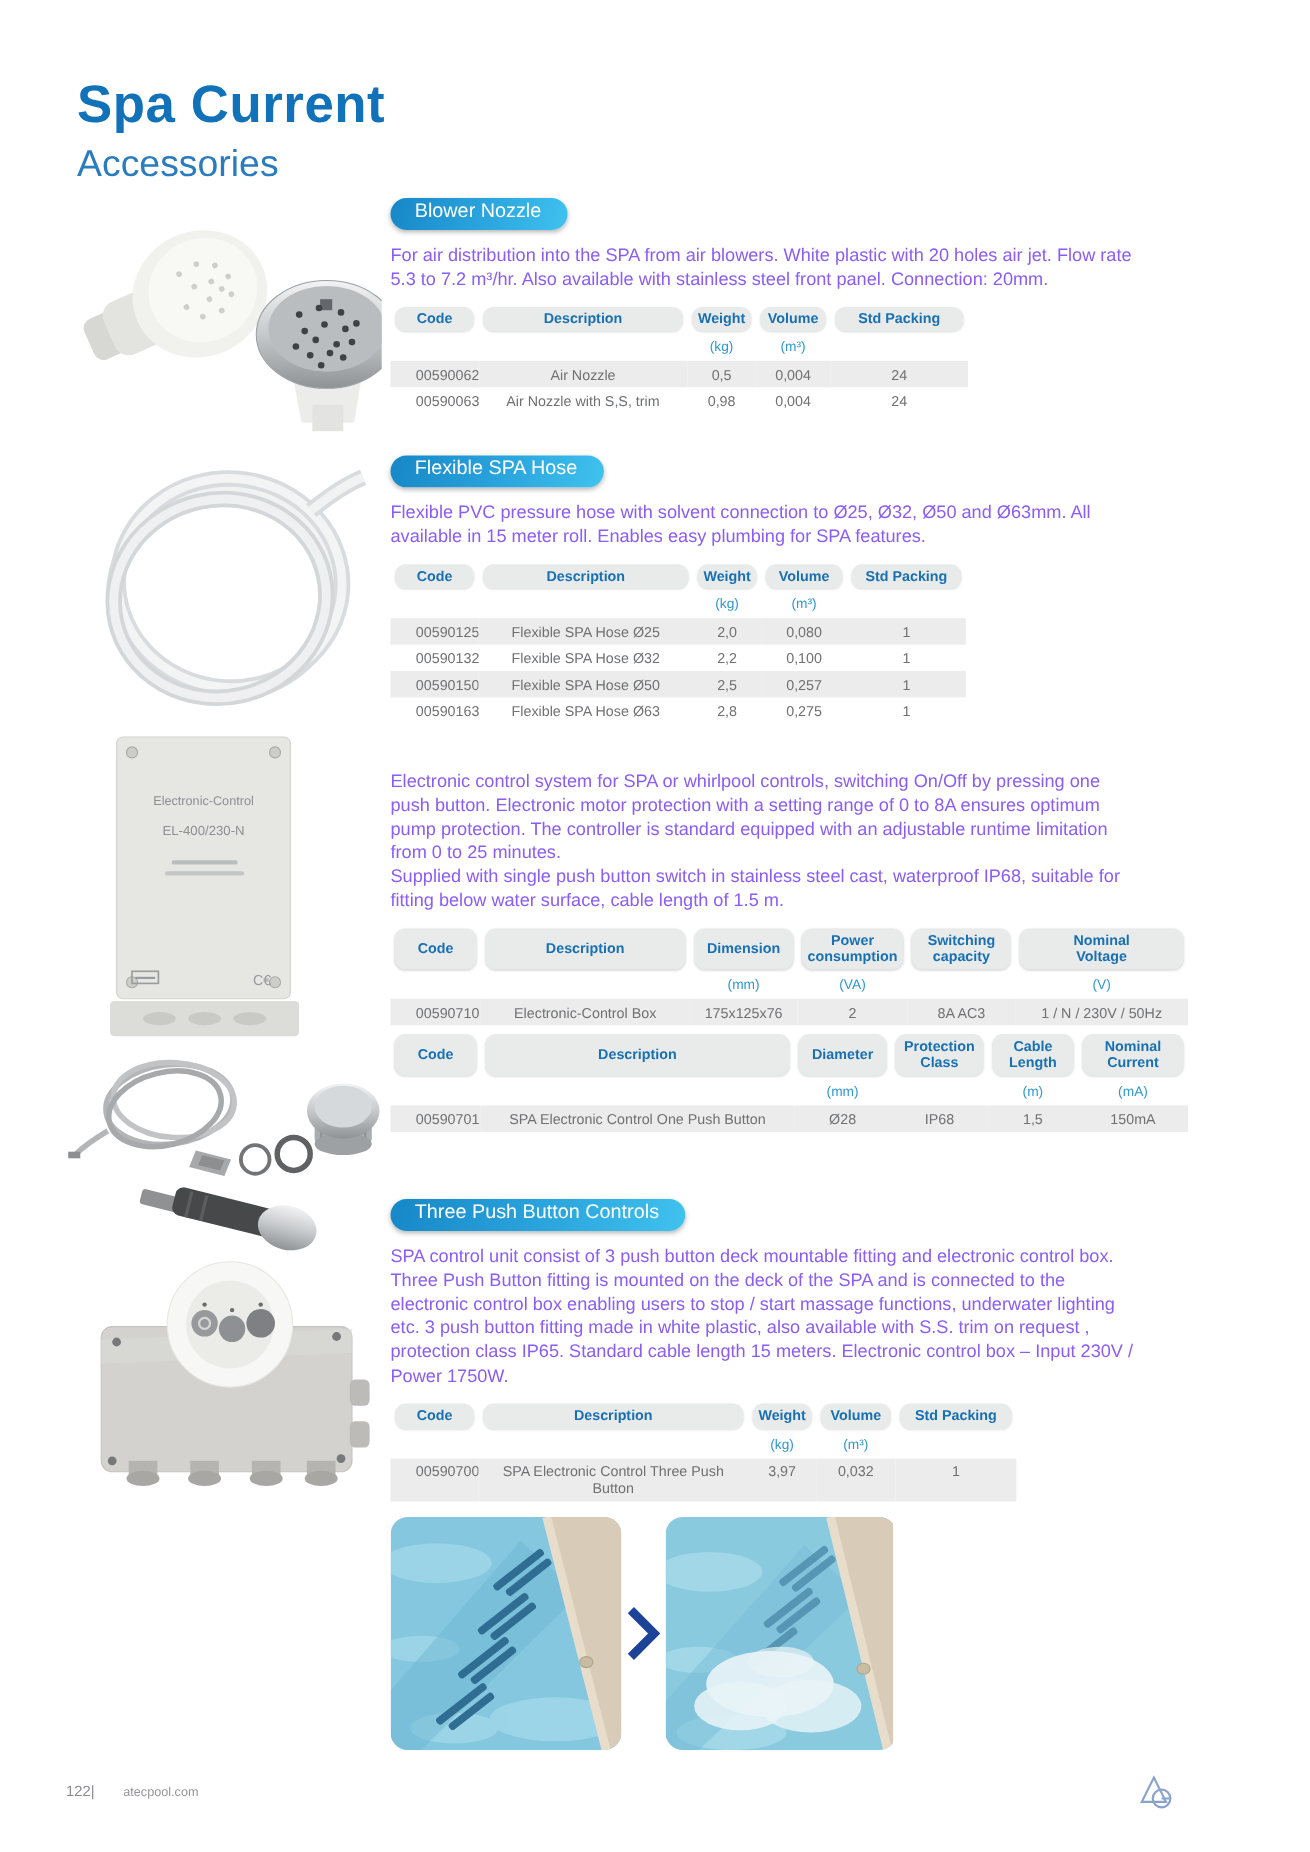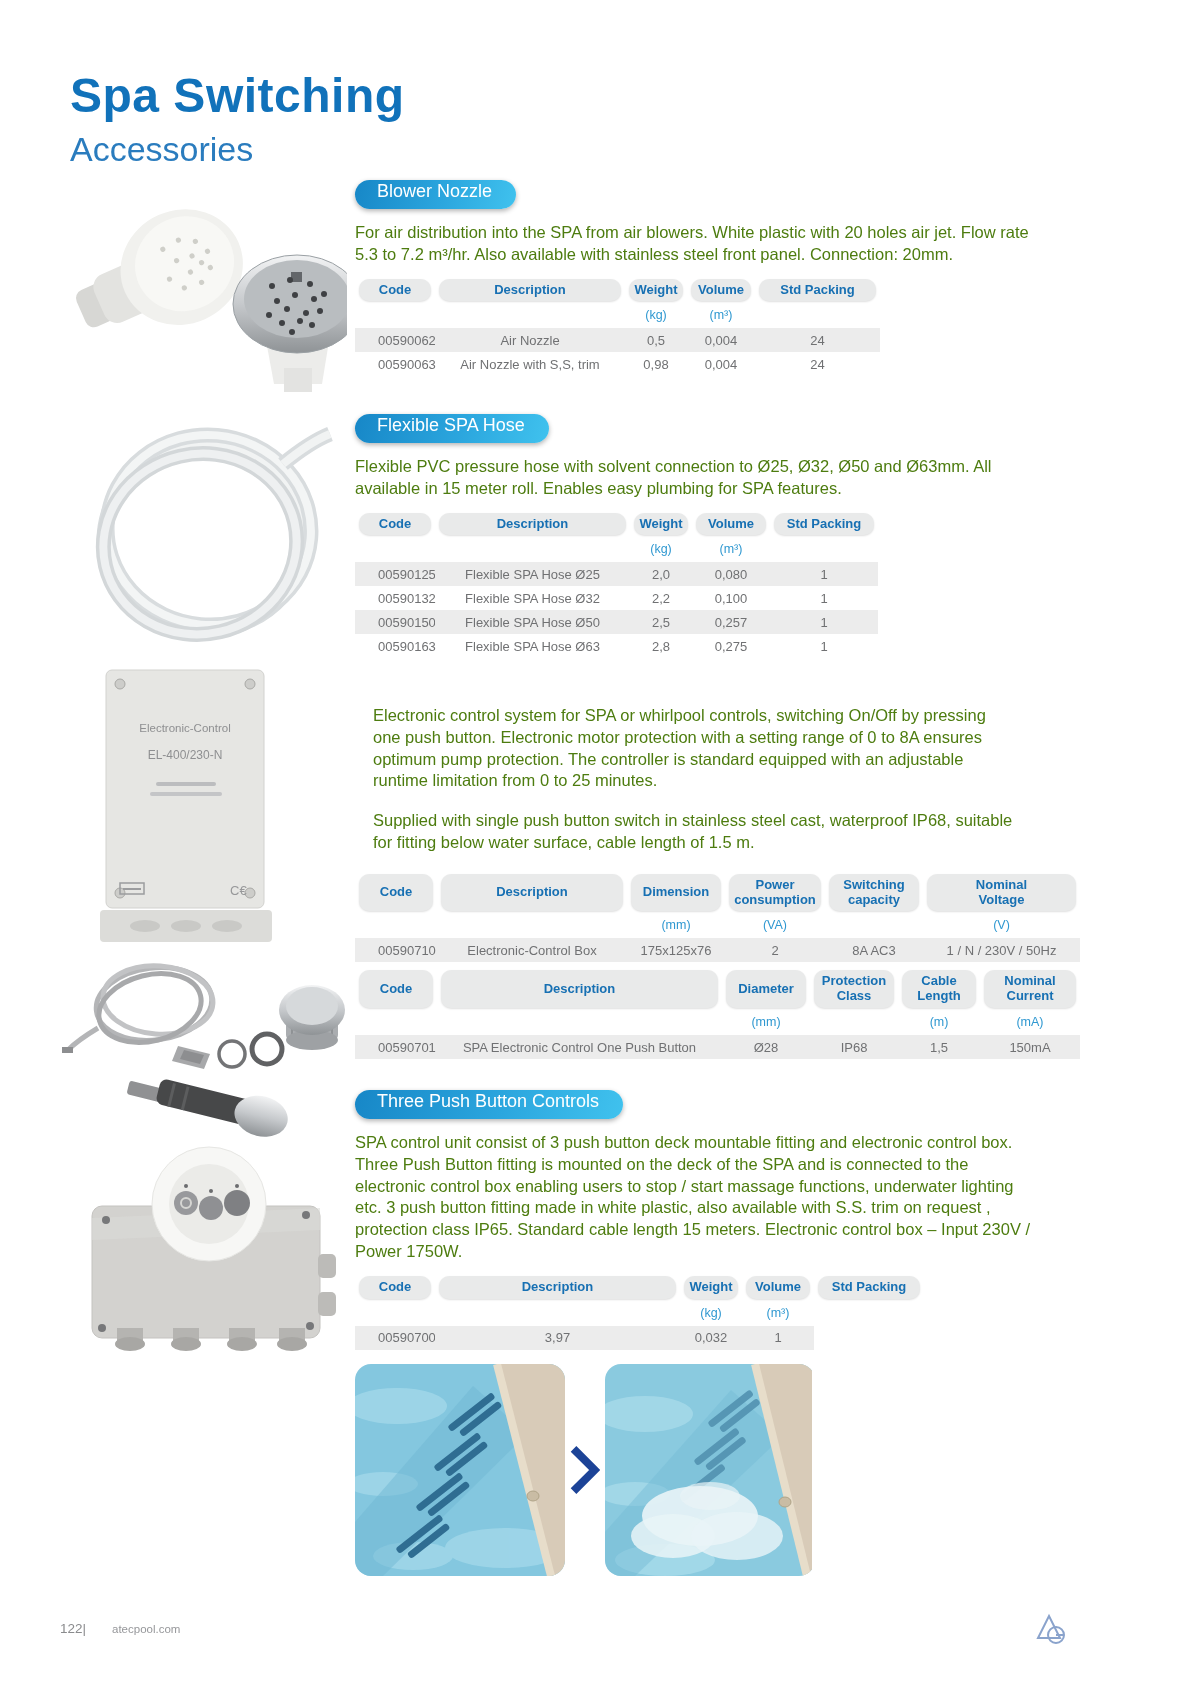--- a/index.html
+++ b/index.html
@@ -14,22 +14,22 @@
   #sec-blower{top:180px;width:730px;}
   #sec-hose{top:414px;width:730px;}
   #sec-single{top:687px;width:730px;}
   #sec-three{top:1090px;width:730px;}
 
   .pill-title{
     display:inline-block;background:linear-gradient(105deg,#1787c7 0%,#2ba6de 55%,#40c2ee 100%);
     color:#fff;font-size:18px;padding:1px 24px 7px 22px;border-radius:17px;
     box-shadow:0 2px 5px rgba(0,0,0,.3);
   }
-  .desc{margin:13px 0 0 0;width:676px;font-size:16.5px;line-height:1.32;color:#4d7c0f;}
-  .desc p{margin:18px;}
+  .desc{margin:13px 0 0 0;width:676px;font-size:16.5px;line-height:1.32;color:#8b5cf6;}
+  .desc p{margin:0;}
 
   .ptable{display:grid;margin-top:11px;color:#707173;}
   .ptable .th{display:flex;padding:2px 4px;}
   .ptable .th-pill{
     flex:1;background:#e9eaea;border-radius:10px;color:#1770b3;font-weight:bold;
     font-size:13px;line-height:1.15;text-align:center;display:flex;align-items:center;
     justify-content:center;padding:4px 3px;white-space:pre-line;
     box-shadow:0 1px 2px rgba(0,0,0,.13);
   }
   .ptable .tu{text-align:center;color:#2f98d1;font-size:12.5px;padding:5px 2px 6px;}
@@ -48,21 +48,21 @@
   #img-button{left:60px;top:952px;width:287px;height:120px;}
   #img-threepush{left:74px;top:1078px;width:267px;height:274px;}
 
   .footer{position:absolute;left:60px;top:1621px;font-size:13.5px;color:#8a8b8d;}
   .footer .site{font-size:11.5px;margin-left:26px;color:#96979a;}
   .logo{position:absolute;left:1033px;top:1612px;width:38px;height:38px;}
 </style>
 </head>
 <body>
 
-<div class="page-title">Spa Switching</div>
+<div class="page-title">Spa Current</div>
 <div class="page-subtitle">Accessories</div>
 
 <div class="side-img" id="img-nozzles">
 <svg width="285" height="222" viewBox="0 0 285 222">
   <defs>
     <linearGradient id="steel" x1="0" y1="0" x2="0" y2="1">
       <stop offset="0" stop-color="#f2f3f4"></stop>
           <stop offset=".5" stop-color="#c6c9cc"></stop>
           <stop offset="1" stop-color="#8f9396"></stop>
     </linearGradient>
@@ -400,20 +400,21 @@
       </div>
       <div class="th">
         <span class="th-pill">Std Packing</span>
       </div>
       <div class="tu"></div>
       <div class="tu"></div>
       <div class="tu">(kg)</div>
       <div class="tu">(m³)</div>
       <div class="tu"></div>
       <div class="td odd code">00590700</div>
+      <div class="td odd">SPA Electronic Control Three Push Button</div>
       <div class="td odd">3,97</div>
       <div class="td odd">0,032</div>
       <div class="td odd">1</div>
     </div>
 
   <div class="photo-row">
     <div class="photo">
       <svg width="210" height="212" viewBox="0 0 210 212">
         <rect width="210" height="212" fill="#84c7df"></rect>
         <g fill="#a9dcec" opacity=".65">

